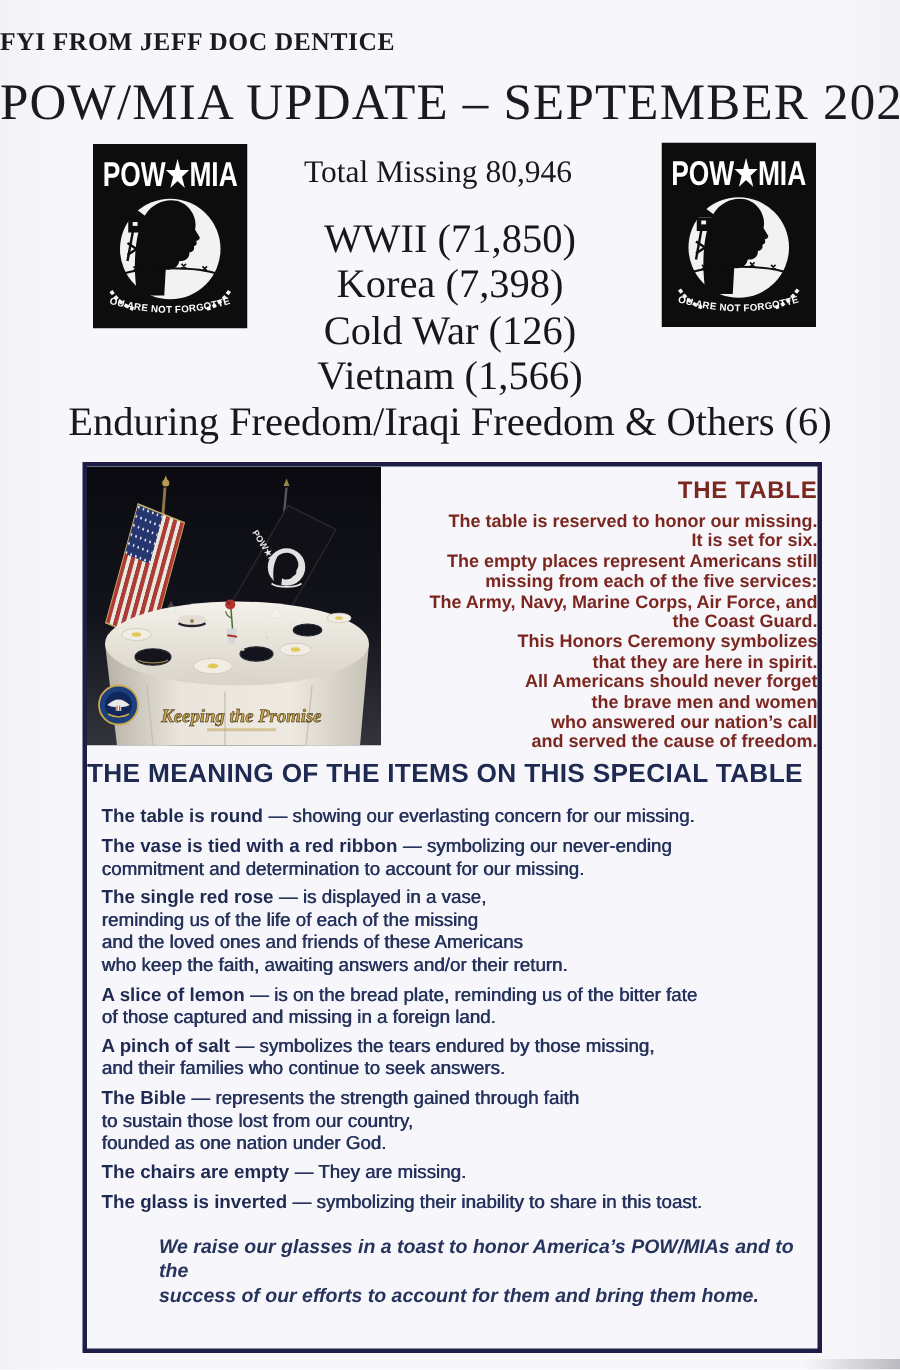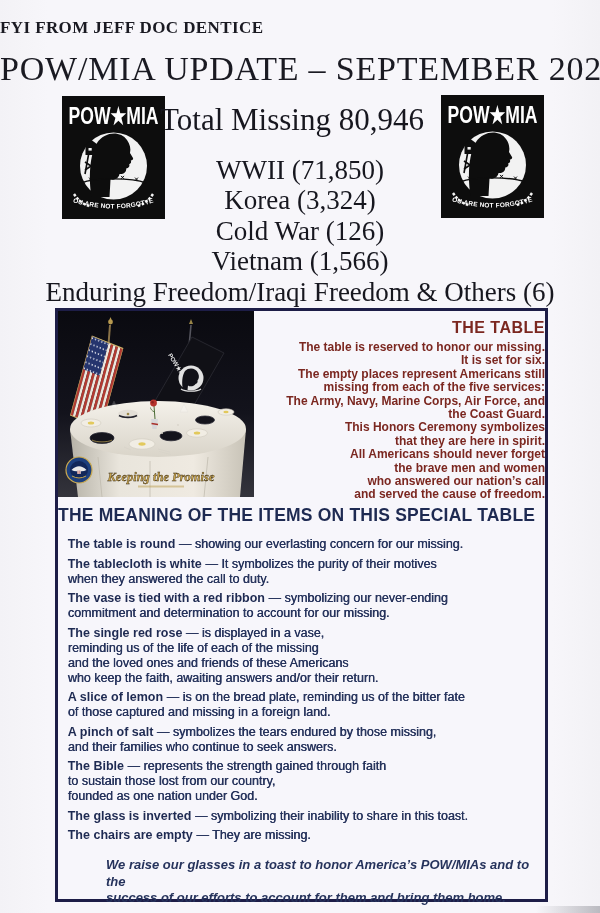--- a/index.html
+++ b/index.html
@@ -9,21 +9,21 @@
     font-family:"Liberation Serif",serif;color:#17171f;
   }
   .fyi{position:absolute;top:18px;left:0;width:100%;text-align:left;
        font-weight:bold;font-size:17px;letter-spacing:.4px;color:#1a1a22;}
   .title{position:absolute;top:50px;left:0;width:100%;text-align:center;
        font-size:34px;font-weight:normal;letter-spacing:.8px;color:#1a1a22;white-space:nowrap;}
   .logo{position:absolute;top:96px;width:103px;height:123px;}
   .logo.left{left:62px;}
   .logo.right{left:441px;top:95px;}
   .stats{position:absolute;top:102px;left:0;width:100%;text-align:center;}
-  .stats .total{font-size:31px;margin:0 16px 17px 0;}
+  .stats .total{font-size:21px;margin:0 16px 17px 0;}
   .stats .line{font-size:27px;line-height:30.4px;margin:0;white-space:nowrap;}
   .main-box{position:absolute;left:55px;top:308px;width:493px;height:594px;
        box-sizing:border-box;border:3px solid #1d1d47;background:#f7f6fb;}
   .photo{position:absolute;left:0;top:0;width:196px;height:186px;display:block;}
   .table-section{position:absolute;left:196px;top:6px;width:291px;text-align:right;
        font-family:"Liberation Sans",sans-serif;color:#7b2720;}
   .table-heading{font-size:16px;font-weight:bold;letter-spacing:.5px;margin:2px 0 4px 0;}
   .table-body{font-size:12px;line-height:13.4px;font-weight:bold;white-space:pre-line;margin:0;}
   .meaning{position:absolute;left:0;top:194px;width:100%;text-align:left;
        font-family:"Liberation Sans",sans-serif;color:#26335c;}
@@ -78,21 +78,21 @@
   <svg class="logo left" viewBox="0 0 103 123">
       <use href="#powmia-sym"></use>
     </svg>
   <svg class="logo right" viewBox="0 0 103 123">
       <use href="#powmia-sym"></use>
     </svg>
 
   <div class="stats">
     <p class="total">Total Missing 80,946</p>
     <p class="line">WWII (71,850)</p>
-    <p class="line">Korea (3,324)</p>
+    <p class="line">Korea (7,398)</p>
     <p class="line">Cold War (126)</p>
     <p class="line">Vietnam (1,566)</p>
     <p class="line">Enduring Freedom/Iraqi Freedom &amp; Others (6)</p>
   </div>
 
   <div class="main-box">
 
     <svg class="photo" viewBox="0 0 196 186">
       <defs>
         <linearGradient id="photoBg" x1="0" y1="0" x2="0" y2="1">
@@ -221,37 +221,35 @@
 All Americans should never forget
 the brave men and women
 who answered our nation’s call
 and served the cause of freedom.</div>
     </div>
 
     <div class="meaning">
       <div class="meaning-heading">THE MEANING OF THE ITEMS ON THIS SPECIAL TABLE</div>
 
       <p class="m-item"><span class="lead">The table is round</span><span class="rest"> — showing our everlasting concern for our missing.</span></p>
-      <p class="m-item"><span class="lead">The tablecloth is white</span><span class="rest"> — It symbolizes the purity of their motives
-when they answered the call to duty.</span></p>
       <p class="m-item"><span class="lead">The vase is tied with a red ribbon</span><span class="rest"> — symbolizing our never-ending
 commitment and determination to account for our missing.</span></p>
       <p class="m-item"><span class="lead">The single red rose</span><span class="rest"> — is displayed in a vase,
 reminding us of the life of each of the missing
 and the loved ones and friends of these Americans
 who keep the faith, awaiting answers and/or their return.</span></p>
       <p class="m-item"><span class="lead">A slice of lemon</span><span class="rest"> — is on the bread plate, reminding us of the bitter fate
 of those captured and missing in a foreign land.</span></p>
       <p class="m-item"><span class="lead">A pinch of salt</span><span class="rest"> — symbolizes the tears endured by those missing,
 and their families who continue to seek answers.</span></p>
       <p class="m-item"><span class="lead">The Bible</span><span class="rest"> — represents the strength gained through faith
 to sustain those lost from our country,
 founded as one nation under God.</span></p>
+      <p class="m-item"><span class="lead">The chairs are empty</span><span class="rest"> — They are missing.</span></p>
       <p class="m-item"><span class="lead">The glass is inverted</span><span class="rest"> — symbolizing their inability to share in this toast.</span></p>
-      <p class="m-item"><span class="lead">The chairs are empty</span><span class="rest"> — They are missing.</span></p>
 
       <p class="toast">We raise our glasses in a toast to honor America’s POW/MIAs and to the
 success of our efforts to account for them and bring them home.</p>
     </div>
   </div>
 
   <div class="scan-artifact"></div>
 </div>
 
 </body></html>

